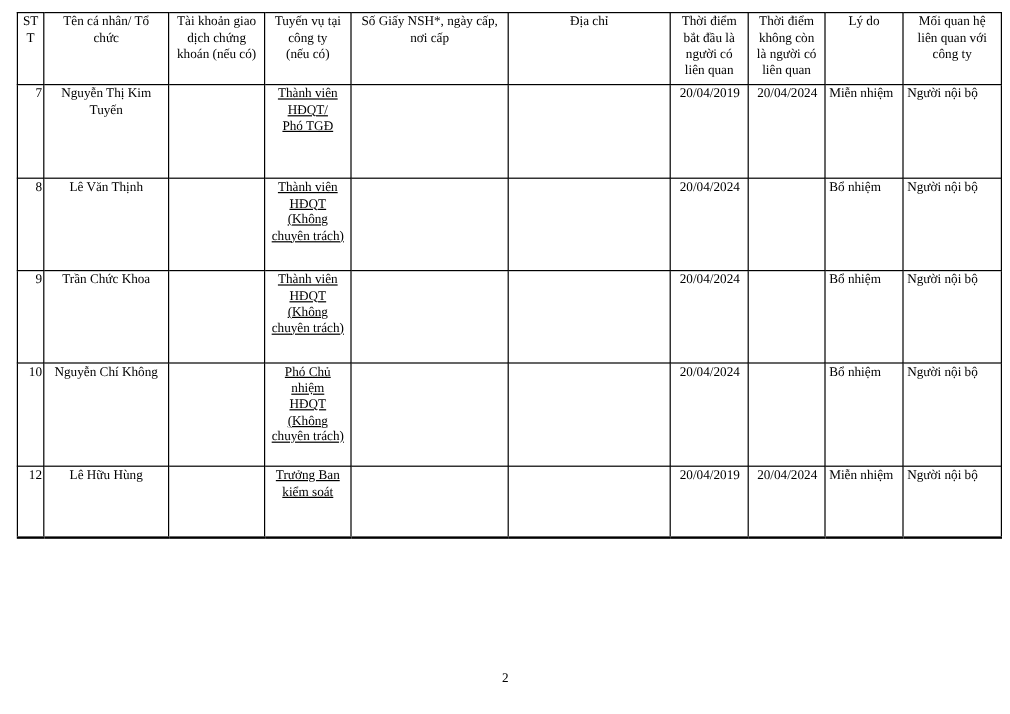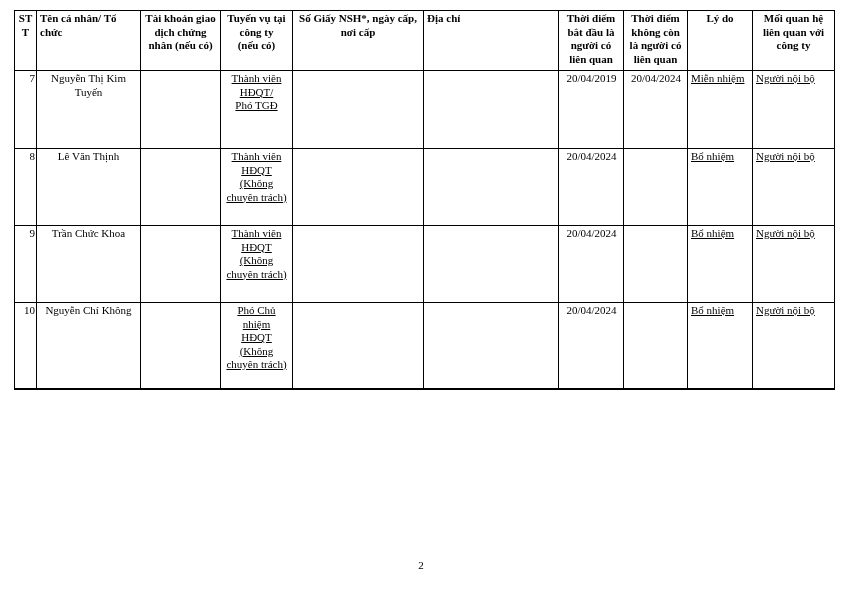--- a/index.html
+++ b/index.html
@@ -25,35 +25,35 @@
   th, td {
     border: 1px solid #000000;
     vertical-align: top;
     font-size: 11px;
     line-height: 13.5px;
     padding: 1px 3px;
     white-space: pre-line;
     overflow: hidden;
     word-wrap: break-word;
   }
-  th { font-weight: bold; text-align: center; }
-  th:nth-child(2), th:nth-child(6) { text-align: left; }
+  th { font-weight: normal; text-align: center; }
+  th:nth-child(2), th:nth-child(6) { text-align: center; }
   thead tr { height: 60px; }
   tbody tr:nth-child(1) { height: 78px; }
   tbody tr:nth-child(2) { height: 77px; }
   tbody tr:nth-child(3) { height: 77px; }
   tbody tr:nth-child(4) { height: 86px; }
   tbody tr:nth-child(5) { height: 59px; }
   tbody tr:nth-child(6) { height: 73px; }
   tbody tr:last-child td { border-bottom: 2.5px solid #000000; }
   td:nth-child(1) { text-align: right; padding-right: 1px; }
   td:nth-child(2) { text-align: center; }
   td:nth-child(4) { text-align: center; text-decoration: underline; }
   td:nth-child(7), td:nth-child(8) { text-align: center; padding-right: 2px; }
-  td:nth-child(9), td:nth-child(10) { text-align: left; text-decoration: underline; }
+  td:nth-child(9), td:nth-child(10) { text-align: left; }
   .page-number {
     position: absolute;
     left: 0; right: 0;
     top: 559px;
     text-align: center;
     font-size: 11px;
   }
 </style>
 </head>
 <body>
@@ -74,21 +74,21 @@
       <col style="width:82px">
     </colgroup>
     <thead>
         <tr>
           <th>ST
 T</th>
           <th>Tên cá nhân/ Tổ
 chức</th>
           <th>Tài khoản giao
 dịch chứng
-nhân (nếu có)</th>
+khoán (nếu có)</th>
           <th>Tuyến vụ tại
 công ty
 (nếu có)</th>
           <th>Số Giấy NSH*, ngày cấp,
 nơi cấp</th>
           <th>Địa chỉ</th>
           <th>Thời điểm
 bắt đầu là
 người có
 liên quan</th>
@@ -155,18 +155,31 @@
 HĐQT
 (Không
 chuyên trách)</td>
           <td></td>
           <td></td>
           <td>20/04/2024</td>
           <td></td>
           <td>Bổ nhiệm</td>
           <td>Người nội bộ</td>
         </tr>
+        <tr>
+          <td>12</td>
+          <td>Lê Hữu Hùng</td>
+          <td></td>
+          <td>Trưởng Ban
+kiểm soát</td>
+          <td></td>
+          <td></td>
+          <td>20/04/2019</td>
+          <td>20/04/2024</td>
+          <td>Miễn nhiệm</td>
+          <td>Người nội bộ</td>
+        </tr>
       </tbody>
   </table>
 
   <div class="page-number">2</div>
 
 </div>
 
 </body></html>

